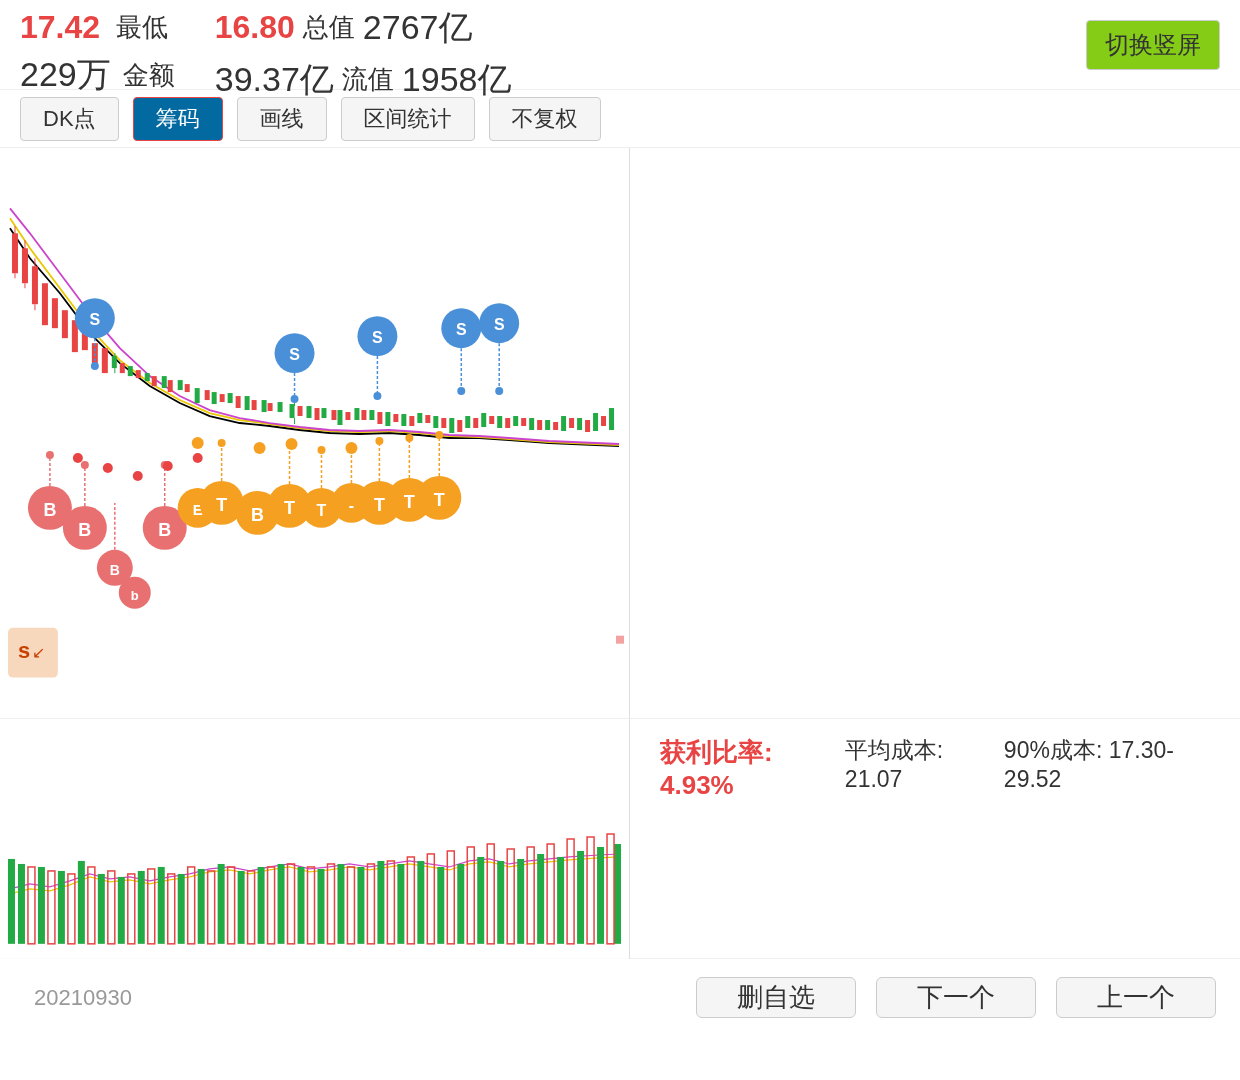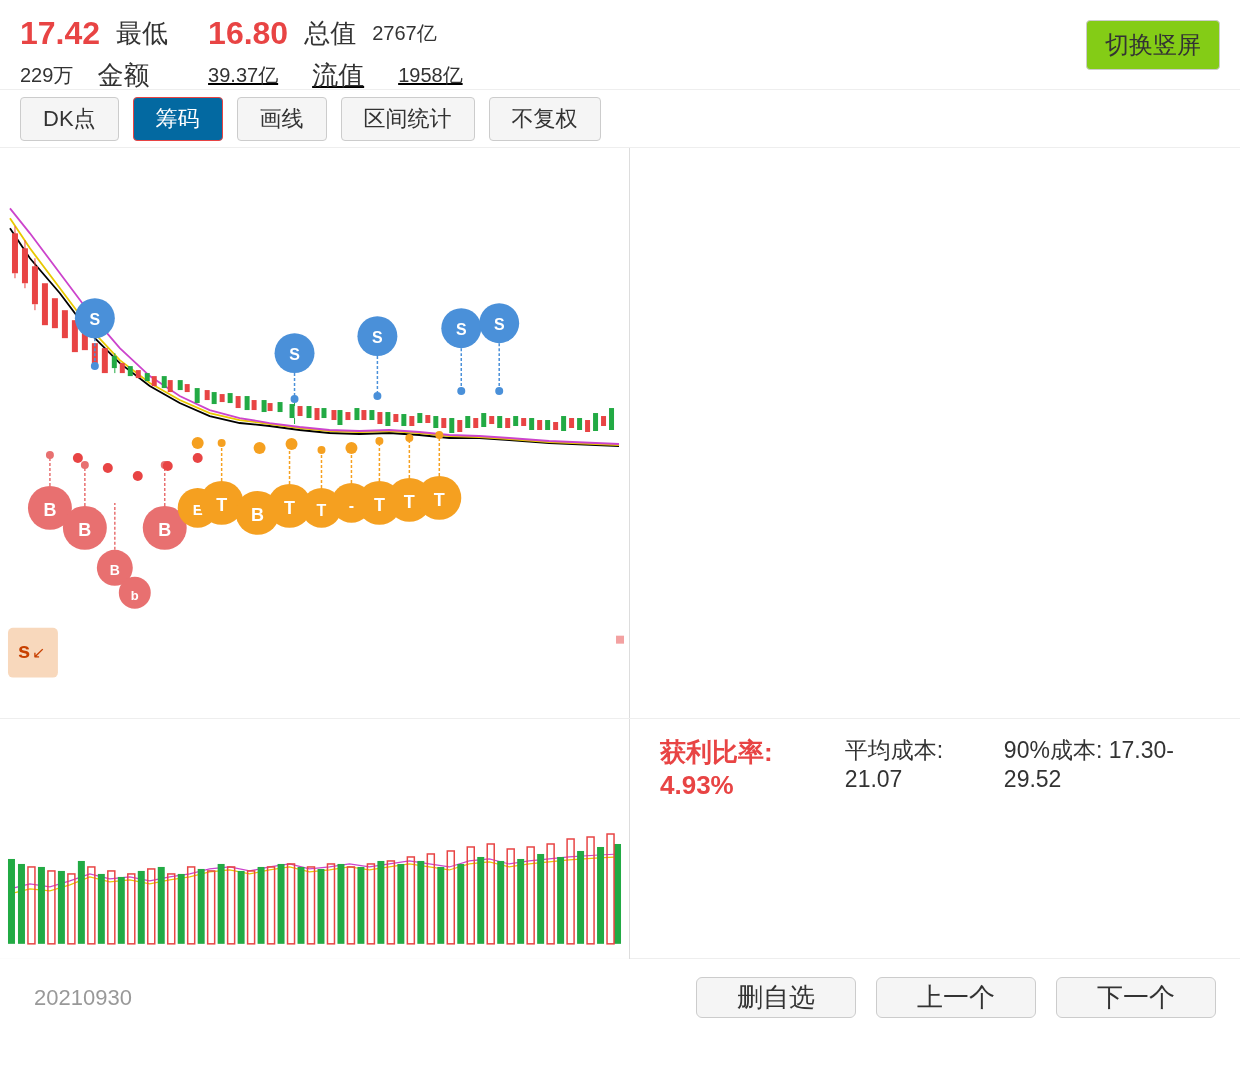--- a/index.html
+++ b/index.html
@@ -29,21 +29,21 @@
       margin-right: 40px;
       margin-top: 18px;
     }
     .stat-value-red {
       color: #e84444;
       font-size: 32px;
       font-weight: bold;
     }
     .stat-value-black {
       color: #333;
-      font-size: 20px;
+      font-size: 34px;
     }
     .stat-label {
       color: #333;
       font-size: 26px;
     }
     .switch-btn {
       position: absolute;
       right: 20px;
       top: 20px;
       border: 1px solid #ccc;
@@ -173,33 +173,33 @@
   </style>
 </head>
 <body>
 
 <div class="header-stats">
   <div class="stat-group">
     <div style="display:flex;gap:16px;align-items:center;">
       <span class="stat-value-red">17.42</span>
       <span class="stat-label">最低</span>
     </div>
-    <div style="display:flex;gap:24px;align-items:center;">
+    <div style="display:flex;gap:12px;align-items:center;">
       <span class="stat-value-black">229万</span>
       <span class="stat-label">金额</span>
     </div>
   </div>
 
   <div class="stat-group">
-    <div style="display:flex;gap:16px;align-items:center;">
+    <div style="display:flex;gap:8px;align-items:center;">
       <span class="stat-value-red">16.80</span>
       <span class="stat-label">总值</span>
       <span class="stat-value-black">2767亿</span>
     </div>
-    <div style="display:flex;gap:34px;align-items:center;text-decoration:underline;">
+    <div style="display:flex;gap:8px;align-items:center;">
       <span class="stat-value-black">39.37亿</span>
       <span class="stat-label">流值</span>
       <span class="stat-value-black">1958亿</span>
     </div>
   </div>
 
   <button class="switch-btn">切换竖屏</button>
 </div>
 
 <div class="toolbar">
@@ -574,15 +574,15 @@
     <div class="stat-line">
       <span>90%成本:</span>
       <span>17.30-29.52</span>
     </div>
   </div>
 </div>
 
 <div class="footer">
   <span class="date-text">20210930</span>
   <button class="footer-btn">删自选</button>
+  <button class="footer-btn">下一个</button>
   <button class="footer-btn">上一个</button>
-  <button class="footer-btn">下一个</button>
 </div>
 
 </body></html>

